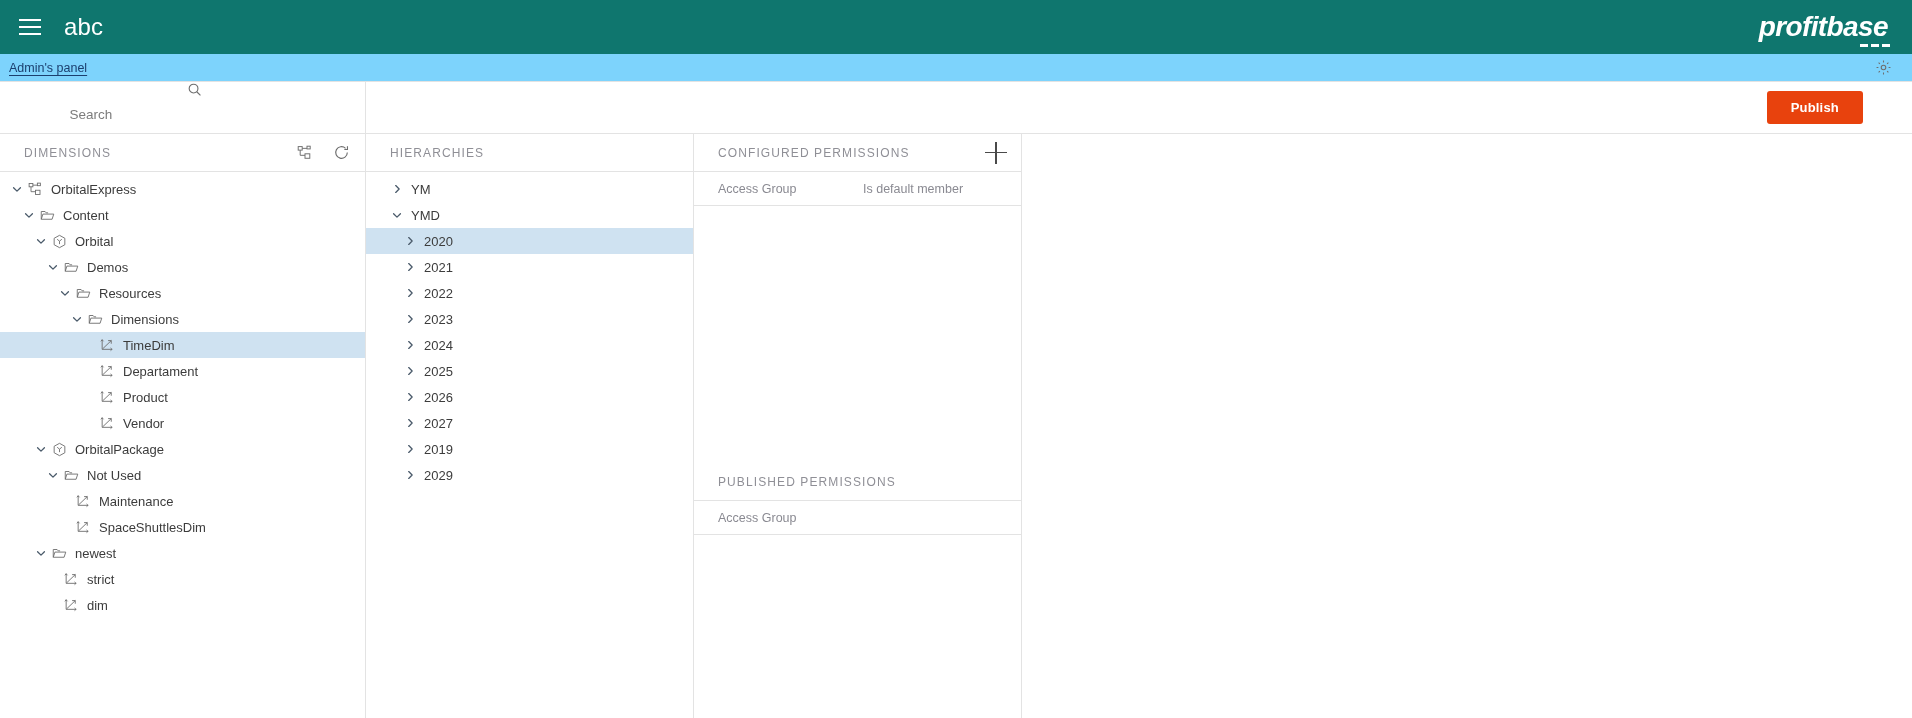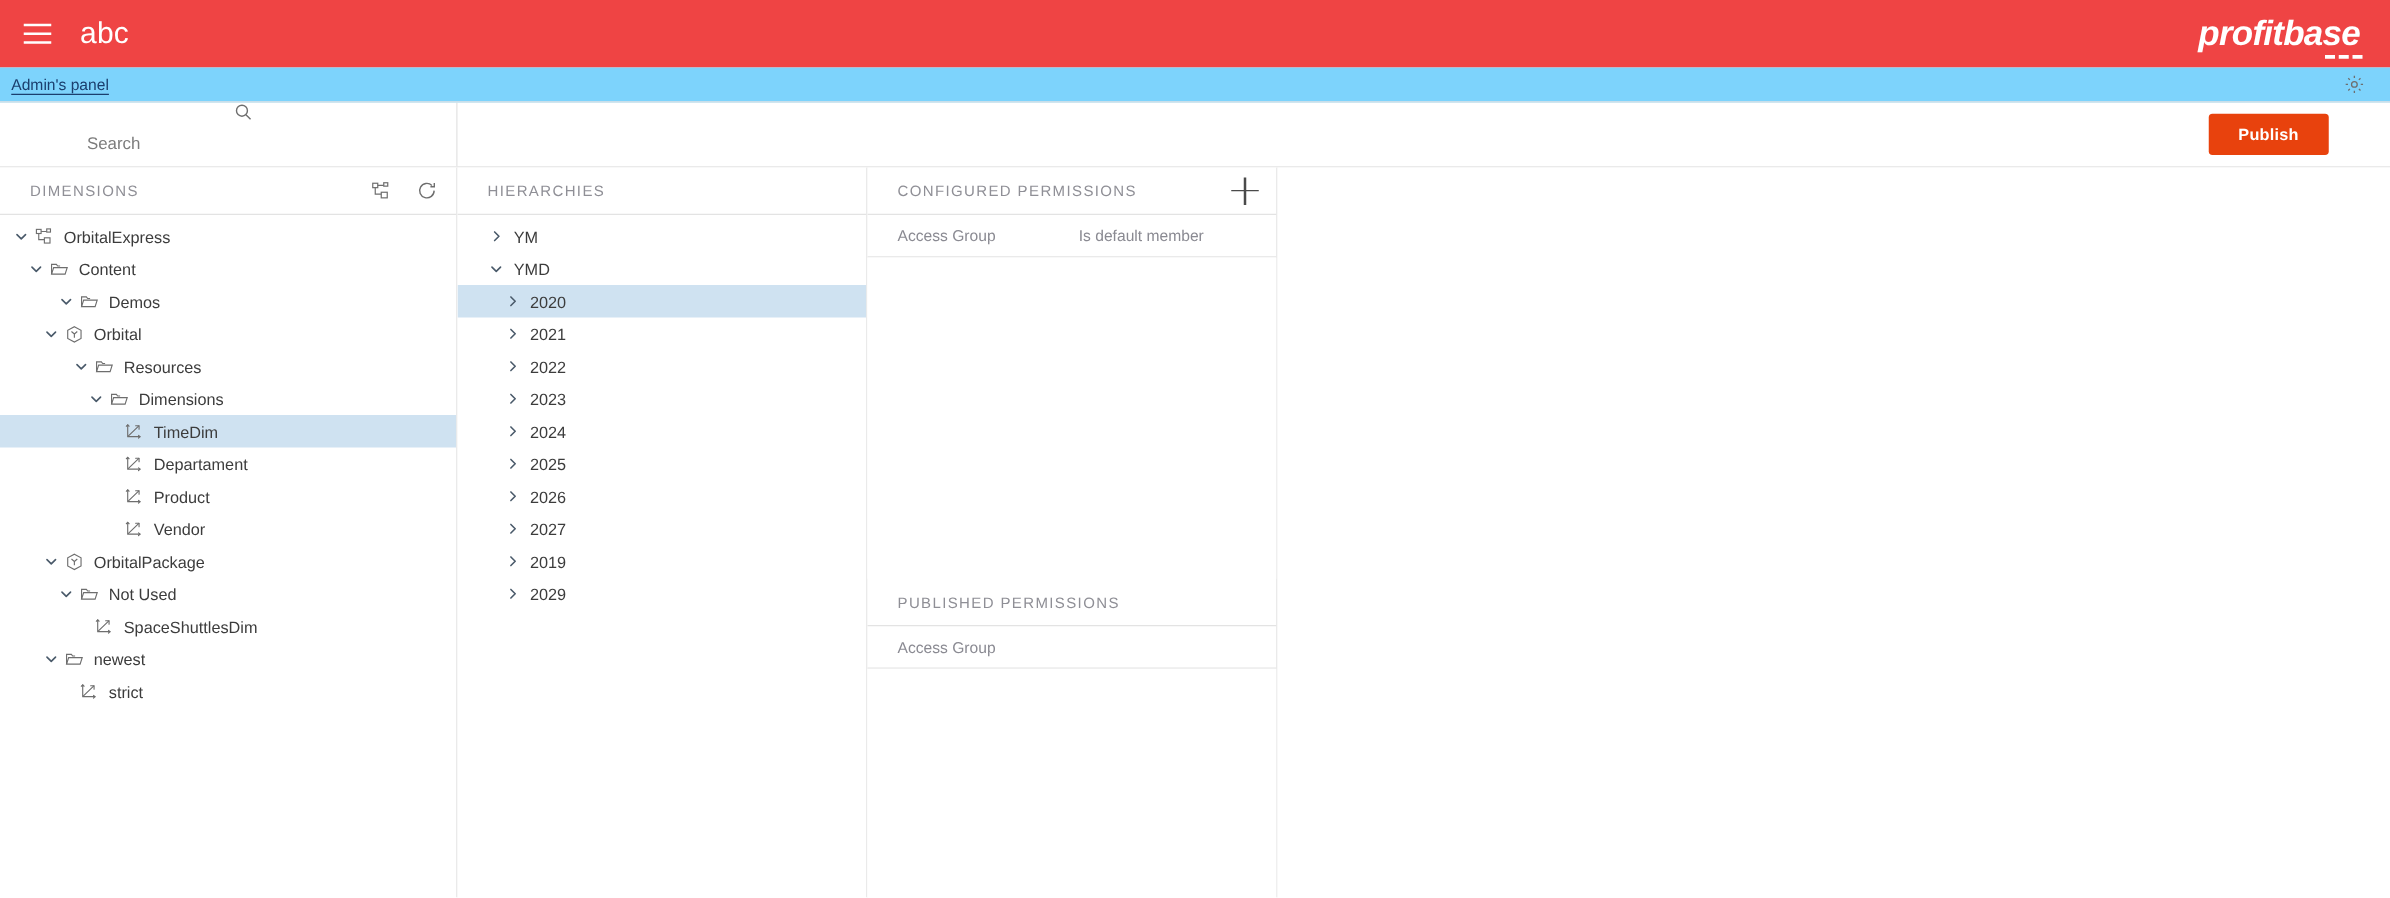--- a/index.html
+++ b/index.html
@@ -8,21 +8,21 @@
     height: 718px;
     overflow: hidden;
     background: #ffffff;
     font-family: "Liberation Sans", sans-serif;
     color: #333;
   }
 
   
   .topbar {
     height: 54px;
-    background: #ef4444;
+    background: #0f766e;
     display: flex;
     align-items: center;
     padding: 0 22px 0 12px;
     position: relative;
   }
   .hamburger {
     width: 36px; height: 36px;
     display: flex; flex-direction: column;
     justify-content: center; align-items: center;
     gap: 5px;
@@ -344,47 +344,47 @@
             </svg>
           </span>
           <span class="t-icon">
             <svg width="15" height="15" viewBox="0 0 18 18" fill="none" stroke="#6e6e6e" stroke-width="1.1">
               <path d="M1.5 13.5V4.2h4.6l1.3 1.6h2.3"></path>
               <path d="M1.5 13.5l2-6.2h13l-2 6.2z"></path>
             </svg>
           </span>
           <span class="t-label">Content</span>
         </div>
+        <div class="tree-row" style="padding-left: 34px;">
+          <span class="chev">
+            <svg width="12" height="12" viewBox="0 0 14 14" fill="none" stroke="#4a5a6a" stroke-width="1.5" stroke-linecap="round" stroke-linejoin="round">
+              <path d="M3 5.5L7 9.5L11 5.5"></path>
+            </svg>
+          </span>
+          <span class="t-icon">
+            <svg width="15" height="15" viewBox="0 0 18 18" fill="none" stroke="#6e6e6e" stroke-width="1.1">
+              <path d="M9 1.6l6.4 3.5v7.8L9 16.4 2.6 12.9V5.1z"></path>
+              <path d="M9 8.6v3.6M9 8.6L6.2 6.3M9 8.6l2.8-2.3"></path>
+            </svg>
+          </span>
+          <span class="t-label">Orbital</span>
+        </div>
         <div class="tree-row" style="padding-left: 46px;">
           <span class="chev">
             <svg width="12" height="12" viewBox="0 0 14 14" fill="none" stroke="#4a5a6a" stroke-width="1.5" stroke-linecap="round" stroke-linejoin="round">
               <path d="M3 5.5L7 9.5L11 5.5"></path>
             </svg>
           </span>
           <span class="t-icon">
             <svg width="15" height="15" viewBox="0 0 18 18" fill="none" stroke="#6e6e6e" stroke-width="1.1">
               <path d="M1.5 13.5V4.2h4.6l1.3 1.6h2.3"></path>
               <path d="M1.5 13.5l2-6.2h13l-2 6.2z"></path>
             </svg>
           </span>
           <span class="t-label">Demos</span>
-        </div>
-        <div class="tree-row" style="padding-left: 34px;">
-          <span class="chev">
-            <svg width="12" height="12" viewBox="0 0 14 14" fill="none" stroke="#4a5a6a" stroke-width="1.5" stroke-linecap="round" stroke-linejoin="round">
-              <path d="M3 5.5L7 9.5L11 5.5"></path>
-            </svg>
-          </span>
-          <span class="t-icon">
-            <svg width="15" height="15" viewBox="0 0 18 18" fill="none" stroke="#6e6e6e" stroke-width="1.1">
-              <path d="M9 1.6l6.4 3.5v7.8L9 16.4 2.6 12.9V5.1z"></path>
-              <path d="M9 8.6v3.6M9 8.6L6.2 6.3M9 8.6l2.8-2.3"></path>
-            </svg>
-          </span>
-          <span class="t-label">Orbital</span>
         </div>
         <div class="tree-row" style="padding-left: 58px;">
           <span class="chev">
             <svg width="12" height="12" viewBox="0 0 14 14" fill="none" stroke="#4a5a6a" stroke-width="1.5" stroke-linecap="round" stroke-linejoin="round">
               <path d="M3 5.5L7 9.5L11 5.5"></path>
             </svg>
           </span>
           <span class="t-icon">
             <svg width="15" height="15" viewBox="0 0 18 18" fill="none" stroke="#6e6e6e" stroke-width="1.1">
               <path d="M1.5 13.5V4.2h4.6l1.3 1.6h2.3"></path>
@@ -511,52 +511,86 @@
           </span>
           <span class="t-icon">
             <svg width="15" height="15" viewBox="0 0 18 18" fill="none" stroke="#6e6e6e" stroke-width="1.1" stroke-linecap="round" stroke-linejoin="round">
               <path d="M2.6 2.2v11.4h11.8"></path>
               <path d="M1.3 3.6l1.3-1.4 1.3 1.4"></path>
               <path d="M13 12.3l1.4 1.3-1.4 1.3"></path>
               <path d="M3.3 12.9L13.3 3.3"></path>
               <path d="M10.2 3.1h3.3v3.3"></path>
             </svg>
           </span>
-          <span class="t-label">SpaceShuttlesDim</span>
-        </div>
-        <div class="tree-row" style="padding-left: 34px;">
-          <span class="chev">
-            <svg width="12" height="12" viewBox="0 0 14 14" fill="none" stroke="#4a5a6a" stroke-width="1.5" stroke-linecap="round" stroke-linejoin="round">
-              <path d="M3 5.5L7 9.5L11 5.5"></path>
-            </svg>
-          </span>
-          <span class="t-icon">
-            <svg width="15" height="15" viewBox="0 0 18 18" fill="none" stroke="#6e6e6e" stroke-width="1.1">
-              <path d="M1.5 13.5V4.2h4.6l1.3 1.6h2.3"></path>
-              <path d="M1.5 13.5l2-6.2h13l-2 6.2z"></path>
-            </svg>
-          </span>
-          <span class="t-label">newest</span>
-        </div>
-        <div class="tree-row" style="padding-left: 46px;">
+          <span class="t-label">Maintenance</span>
+        </div>
+        <div class="tree-row" style="padding-left: 58px;">
           <span class="chev empty">
             <svg width="12" height="12" viewBox="0 0 14 14" fill="none" stroke="#4a5a6a" stroke-width="1.5" stroke-linecap="round" stroke-linejoin="round">
               <path d="M3 5.5L7 9.5L11 5.5"></path>
             </svg>
           </span>
           <span class="t-icon">
             <svg width="15" height="15" viewBox="0 0 18 18" fill="none" stroke="#6e6e6e" stroke-width="1.1" stroke-linecap="round" stroke-linejoin="round">
               <path d="M2.6 2.2v11.4h11.8"></path>
               <path d="M1.3 3.6l1.3-1.4 1.3 1.4"></path>
               <path d="M13 12.3l1.4 1.3-1.4 1.3"></path>
               <path d="M3.3 12.9L13.3 3.3"></path>
               <path d="M10.2 3.1h3.3v3.3"></path>
             </svg>
           </span>
+          <span class="t-label">SpaceShuttlesDim</span>
+        </div>
+        <div class="tree-row" style="padding-left: 34px;">
+          <span class="chev">
+            <svg width="12" height="12" viewBox="0 0 14 14" fill="none" stroke="#4a5a6a" stroke-width="1.5" stroke-linecap="round" stroke-linejoin="round">
+              <path d="M3 5.5L7 9.5L11 5.5"></path>
+            </svg>
+          </span>
+          <span class="t-icon">
+            <svg width="15" height="15" viewBox="0 0 18 18" fill="none" stroke="#6e6e6e" stroke-width="1.1">
+              <path d="M1.5 13.5V4.2h4.6l1.3 1.6h2.3"></path>
+              <path d="M1.5 13.5l2-6.2h13l-2 6.2z"></path>
+            </svg>
+          </span>
+          <span class="t-label">newest</span>
+        </div>
+        <div class="tree-row" style="padding-left: 46px;">
+          <span class="chev empty">
+            <svg width="12" height="12" viewBox="0 0 14 14" fill="none" stroke="#4a5a6a" stroke-width="1.5" stroke-linecap="round" stroke-linejoin="round">
+              <path d="M3 5.5L7 9.5L11 5.5"></path>
+            </svg>
+          </span>
+          <span class="t-icon">
+            <svg width="15" height="15" viewBox="0 0 18 18" fill="none" stroke="#6e6e6e" stroke-width="1.1" stroke-linecap="round" stroke-linejoin="round">
+              <path d="M2.6 2.2v11.4h11.8"></path>
+              <path d="M1.3 3.6l1.3-1.4 1.3 1.4"></path>
+              <path d="M13 12.3l1.4 1.3-1.4 1.3"></path>
+              <path d="M3.3 12.9L13.3 3.3"></path>
+              <path d="M10.2 3.1h3.3v3.3"></path>
+            </svg>
+          </span>
           <span class="t-label">strict</span>
+        </div>
+        <div class="tree-row" style="padding-left: 46px;">
+          <span class="chev empty">
+            <svg width="12" height="12" viewBox="0 0 14 14" fill="none" stroke="#4a5a6a" stroke-width="1.5" stroke-linecap="round" stroke-linejoin="round">
+              <path d="M3 5.5L7 9.5L11 5.5"></path>
+            </svg>
+          </span>
+          <span class="t-icon">
+            <svg width="15" height="15" viewBox="0 0 18 18" fill="none" stroke="#6e6e6e" stroke-width="1.1" stroke-linecap="round" stroke-linejoin="round">
+              <path d="M2.6 2.2v11.4h11.8"></path>
+              <path d="M1.3 3.6l1.3-1.4 1.3 1.4"></path>
+              <path d="M13 12.3l1.4 1.3-1.4 1.3"></path>
+              <path d="M3.3 12.9L13.3 3.3"></path>
+              <path d="M10.2 3.1h3.3v3.3"></path>
+            </svg>
+          </span>
+          <span class="t-label">dim</span>
         </div>
       </div>
   </div>
 
   <div class="col col-hierarchies">
     <div class="panel-header">
       <div class="panel-title">HIERARCHIES</div>
     </div>
     <div class="tree" id="hier-tree">
         <div class="hrow" style="padding-left: 24px;">

